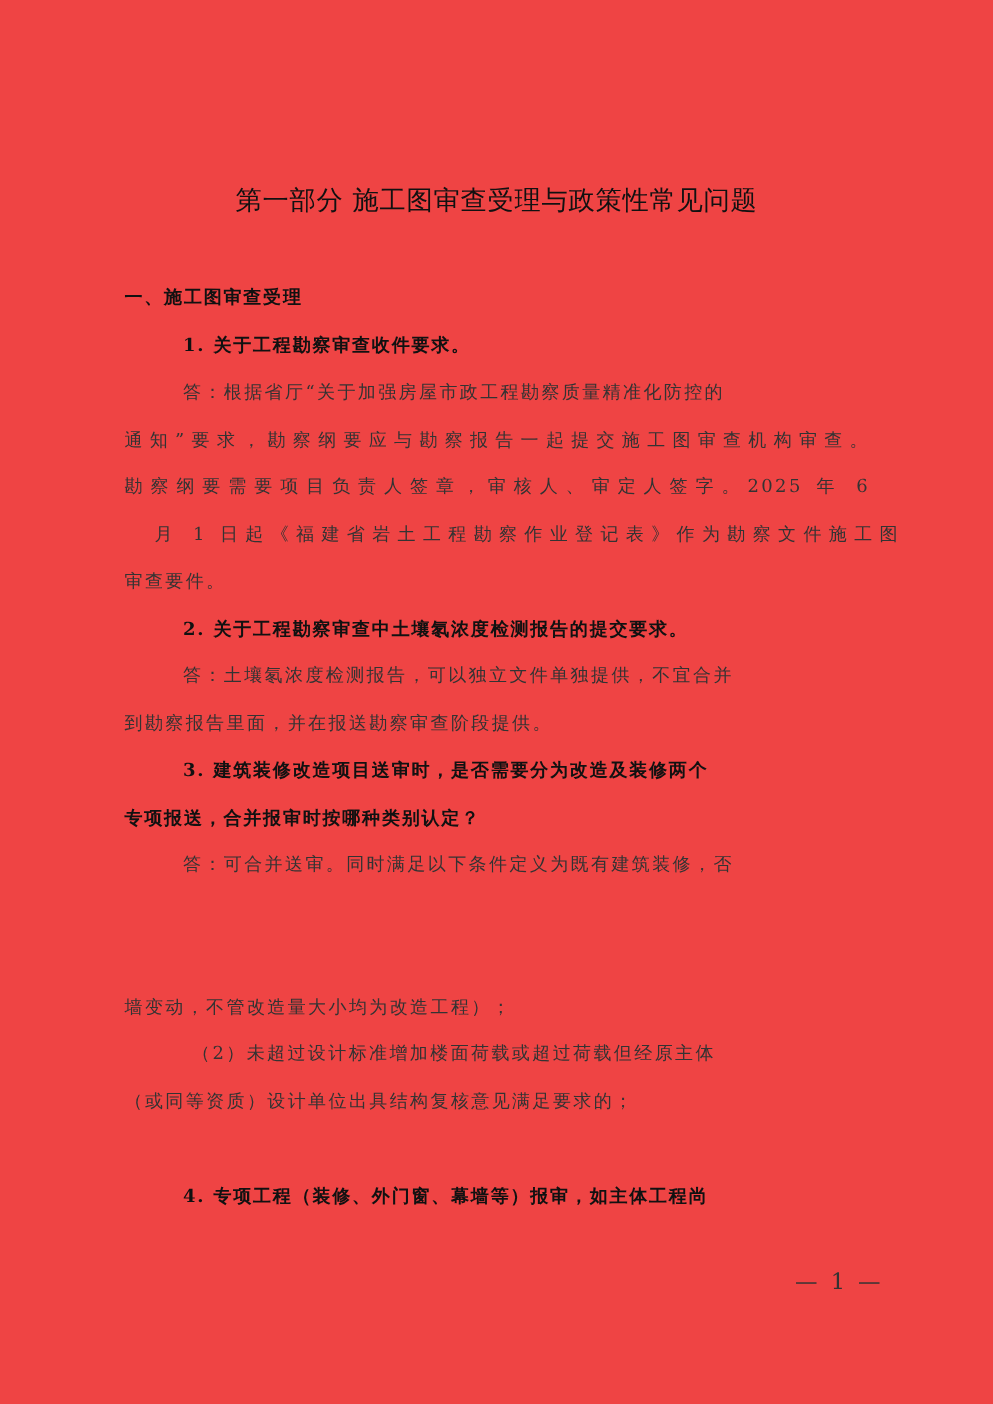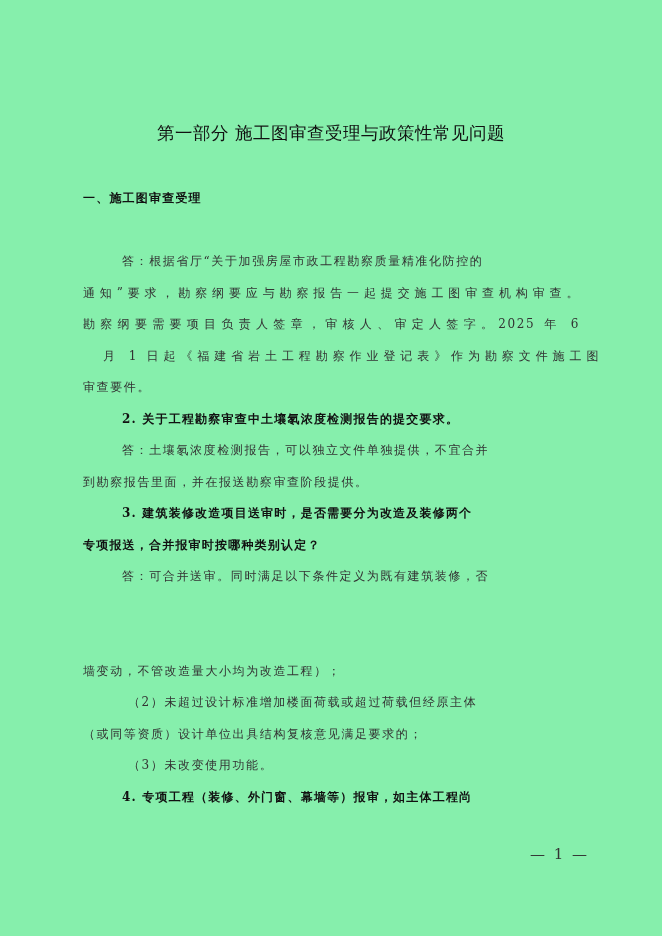--- a/index.html
+++ b/index.html
@@ -1,50 +1,50 @@
 <!DOCTYPE html>
 <html><head>
 <meta charset="utf-8">
 <style>
   html, body { margin:0; padding:0; background:#ffffff; }
   body { width:662px; height:936px; position:relative; overflow:hidden;
          font-family:"DejaVu Serif", "Liberation Serif", serif; color:#222; }
-  .page { position:absolute; left:0; top:0; width:662px; height:936px; background:#86efac; }
+  .page { position:absolute; left:0; top:0; width:662px; height:936px; background:#ef4444; }
   .title { position:absolute; left:0; width:662px; top:121px; text-align:center;
            font-family:"DejaVu Sans","Liberation Sans",sans-serif; font-size:17.5px; color:#111; letter-spacing:0.5px; }
   .line { position:absolute; left:83px; width:500px; font-size:12px; line-height:20px; white-space:nowrap;
           letter-spacing:1.6px; color:#333; }
   .bold { font-weight:bold; color:#111; letter-spacing:1.2px; }
   .ind { left:122px; }
   .ind2 { left:128px; }
   .just { text-align:justify; text-align-last:justify; width:497px; }
   .pagenum { position:absolute; left:530px; top:845px; font-size:15px; color:#333; letter-spacing:2px; }
 </style>
 </head>
 <body>
 
 <div class="page">
   <div class="title">第一部分  施工图审查受理与政策性常见问题</div>
 
   <div class="line bold" style="top:188px;">一、施工图审查受理</div>
 
+  <div class="line bold ind" style="top:220px;">1. 关于工程勘察审查收件要求。</div>
   <div class="line ind" style="top:251px;">答：根据省厅“关于加强房屋市政工程勘察质量精准化防控的</div>
   <div class="line just" style="top:283px;">通知”要求，勘察纲要应与勘察报告一起提交施工图审查机构审查。</div>
   <div class="line just" style="top:314px;">勘察纲要需要项目负责人签章，审核人、审定人签字。2025 年 6</div>
   <div class="line just" style="top:346px;margin-left:20px;">月 1 日起《福建省岩土工程勘察作业登记表》作为勘察文件施工图</div>
   <div class="line" style="top:377px;">审查要件。</div>
 
   <div class="line bold ind" style="top:409px;">2. 关于工程勘察审查中土壤氡浓度检测报告的提交要求。</div>
   <div class="line ind" style="top:440px;">答：土壤氡浓度检测报告，可以独立文件单独提供，不宜合并</div>
   <div class="line" style="top:472px;">到勘察报告里面，并在报送勘察审查阶段提供。</div>
 
   <div class="line bold ind" style="top:503px;">3. 建筑装修改造项目送审时，是否需要分为改造及装修两个</div>
   <div class="line bold" style="top:535px;">专项报送，合并报审时按哪种类别认定？</div>
   <div class="line ind" style="top:566px;">答：可合并送审。同时满足以下条件定义为既有建筑装修，否</div>
   <div class="line" style="top:661px;">墙变动，不管改造量大小均为改造工程）；</div>
   <div class="line ind2" style="top:692px;">（2）未超过设计标准增加楼面荷载或超过荷载但经原主体</div>
   <div class="line" style="top:724px;">（或同等资质）设计单位出具结构复核意见满足要求的；</div>
-  <div class="line ind2" style="top:755px;">（3）未改变使用功能。</div>
 
   <div class="line bold ind" style="top:787px;">4. 专项工程（装修、外门窗、幕墙等）报审，如主体工程尚</div>
 
   <div class="pagenum">— 1 —</div>
 </div>
 
 </body></html>

